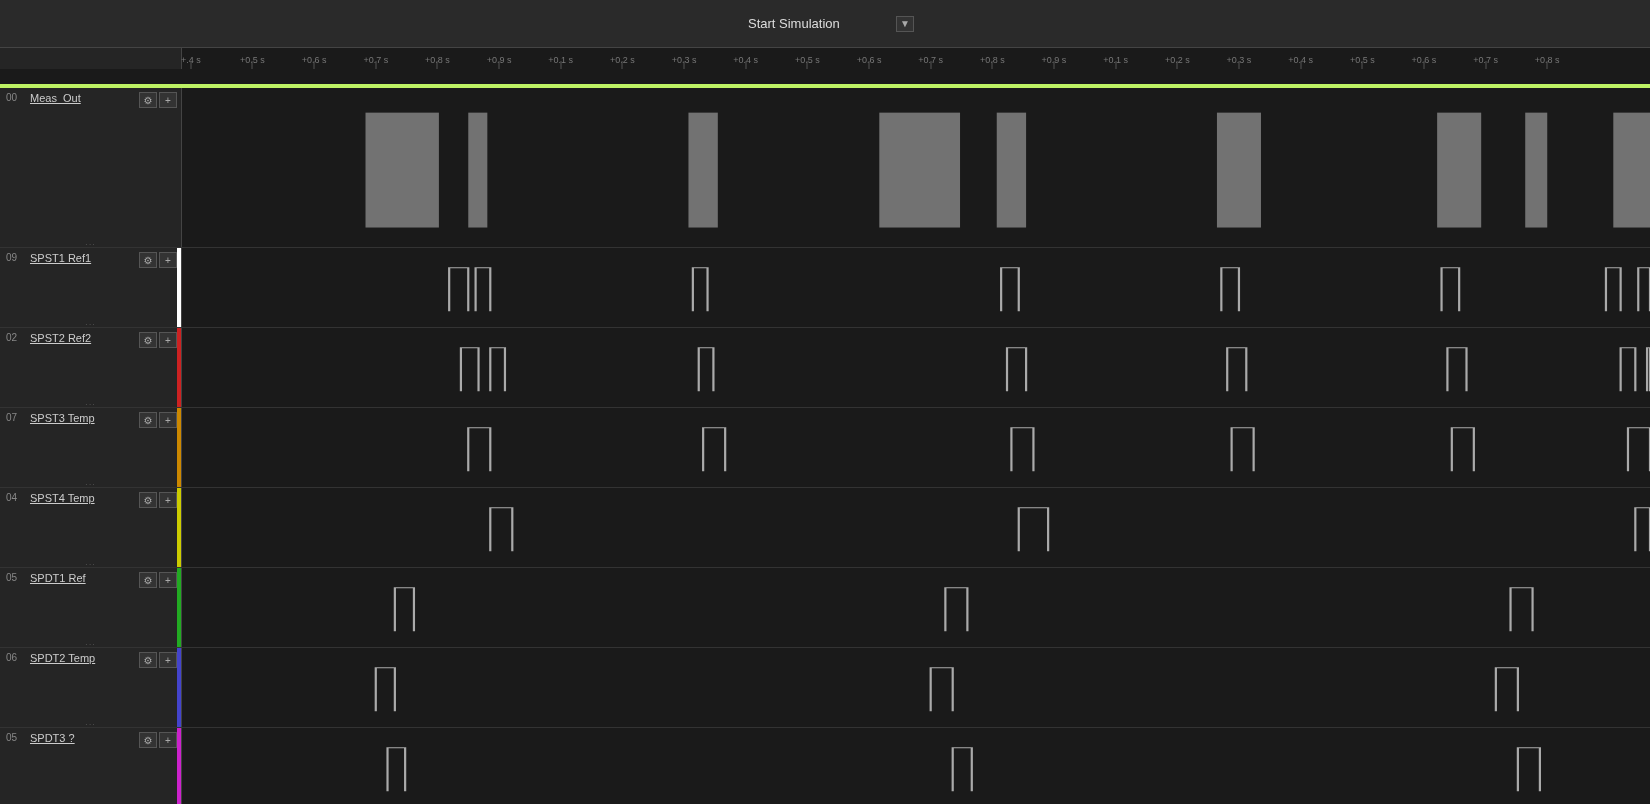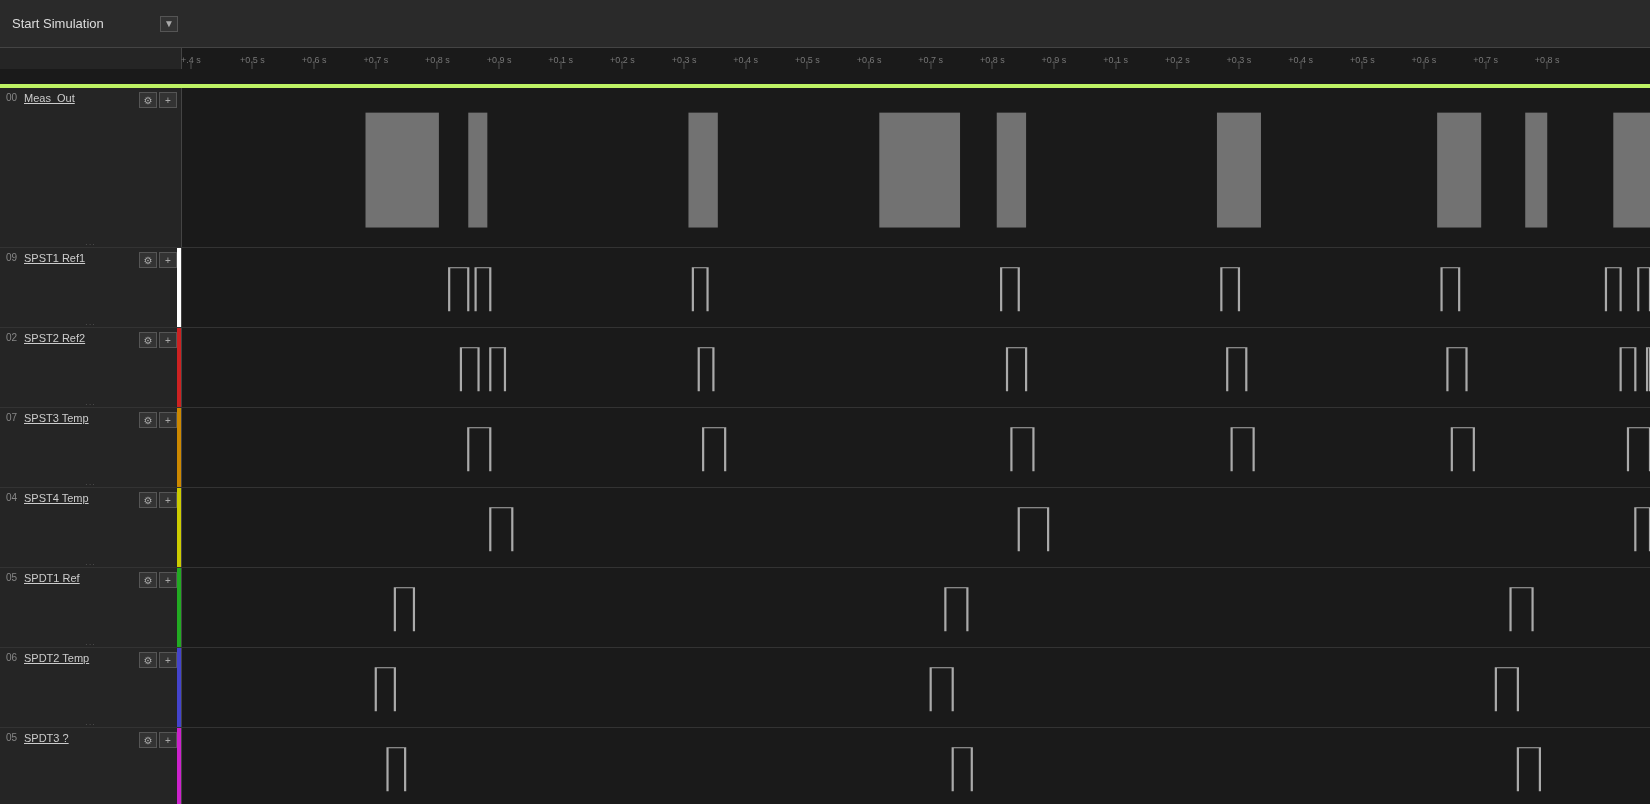--- a/index.html
+++ b/index.html
@@ -16,20 +16,21 @@
     }
 
     
     #header {
       display: flex;
       align-items: center;
       background: #2a2a2a;
       height: 48px;
       border-bottom: 1px solid #444;
       flex-shrink: 0;
+      justify-content: center;
     }
     #start-sim-btn {
       background: #2a2a2a;
       color: #ddd;
       border: none;
       font-size: 13px;
       padding: 0 12px;
       height: 100%;
       cursor: pointer;
       width: 160px;
@@ -84,21 +85,21 @@
       background: #252525;
       display: flex;
       align-items: flex-start;
       padding: 4px 4px 4px 6px;
       border-right: 1px solid #444;
       position: relative;
     }
     .channel-number {
       font-size: 10px;
       color: #888;
-      margin-right: 2px;
+      margin-right: 8px;
       min-width: 16px;
     }
     .channel-name {
       color: #ccc;
       font-size: 11px;
       flex: 1;
       text-decoration: underline;
     }
     .channel-icons {
       display: flex;

